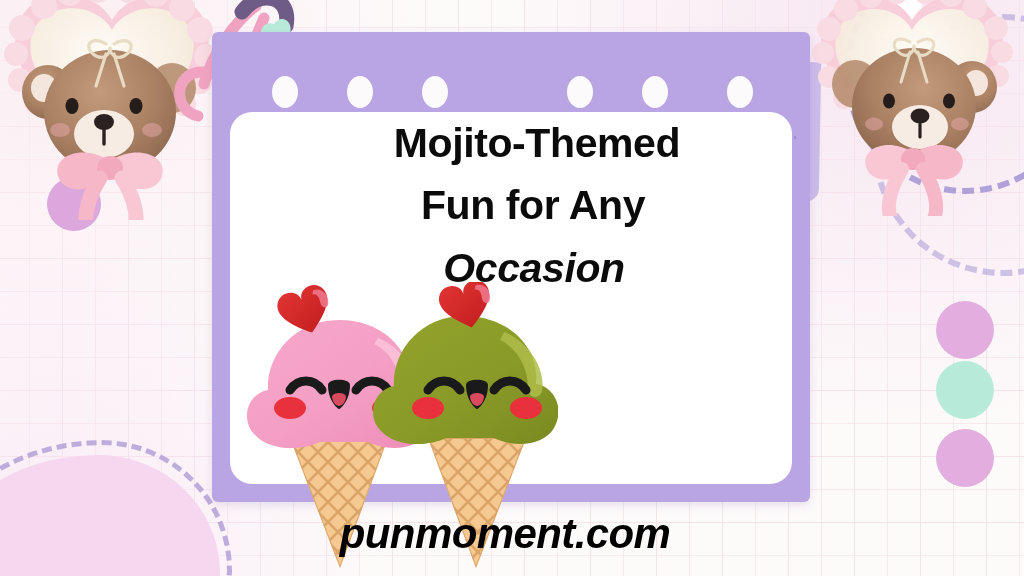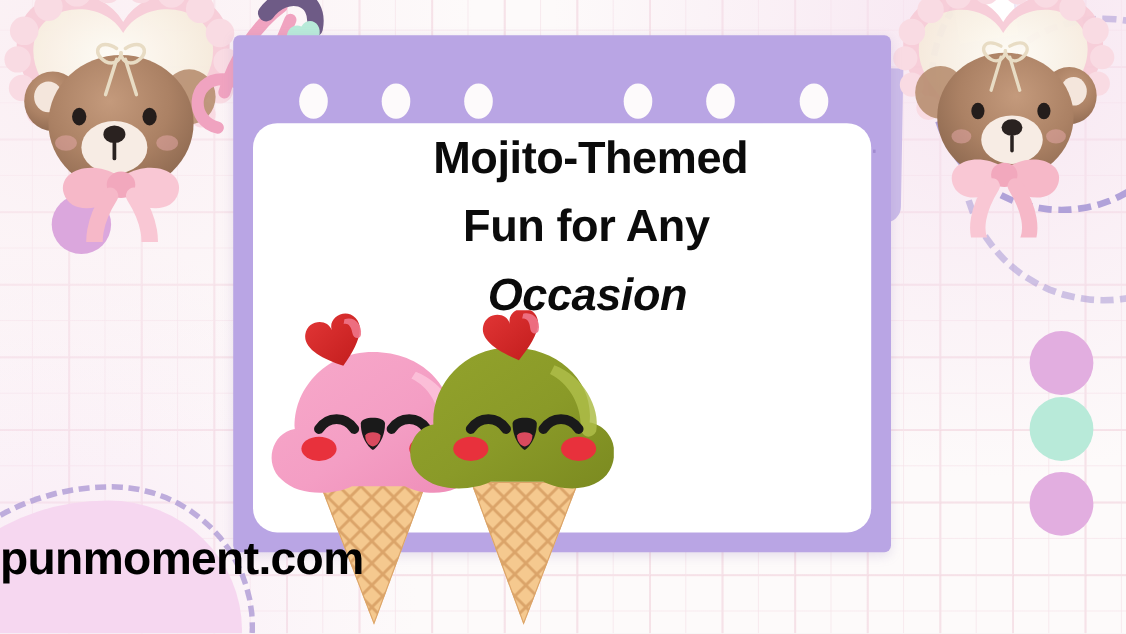--- a/index.html
+++ b/index.html
@@ -9,21 +9,21 @@
   }
   body {
     font-family: "Liberation Sans", sans-serif;
   }
 
   #stage {
     position: relative;
     width: 1024px;
     height: 576px;
     overflow: hidden;
-    background: #e5e5e5;
+    background: #86efac;
   }
 
   
   .grid-bg {
     position: absolute;
     inset: 0;
     background-color: #fdfafa;
     background-image:
       linear-gradient(to right, rgba(240, 205, 215, 0.55) 1.5px, transparent 1.5px),
       linear-gradient(to bottom, rgba(240, 205, 215, 0.55) 1.5px, transparent 1.5px);
@@ -193,27 +193,28 @@
     left: 228px;
     top: 282px;
     width: 330px;
     height: 294px;
   }
 
   
   .watermark {
     position: absolute;
     left: 0;
-    top: 484px;
+    top: 510px;
     width: 1010px;
-    text-align: left;
+    text-align: center;
     font-size: 42px;
     font-weight: bold;
     color: #000000;
     letter-spacing: -0.6px;
+    font-style: italic;
   }
 </style>
 </head>
 <body>
 
 <div id="stage">
 
   <div class="grid-bg"></div>
   <div class="grid-bg-fine"></div>
   <div class="grid-wash"></div>

